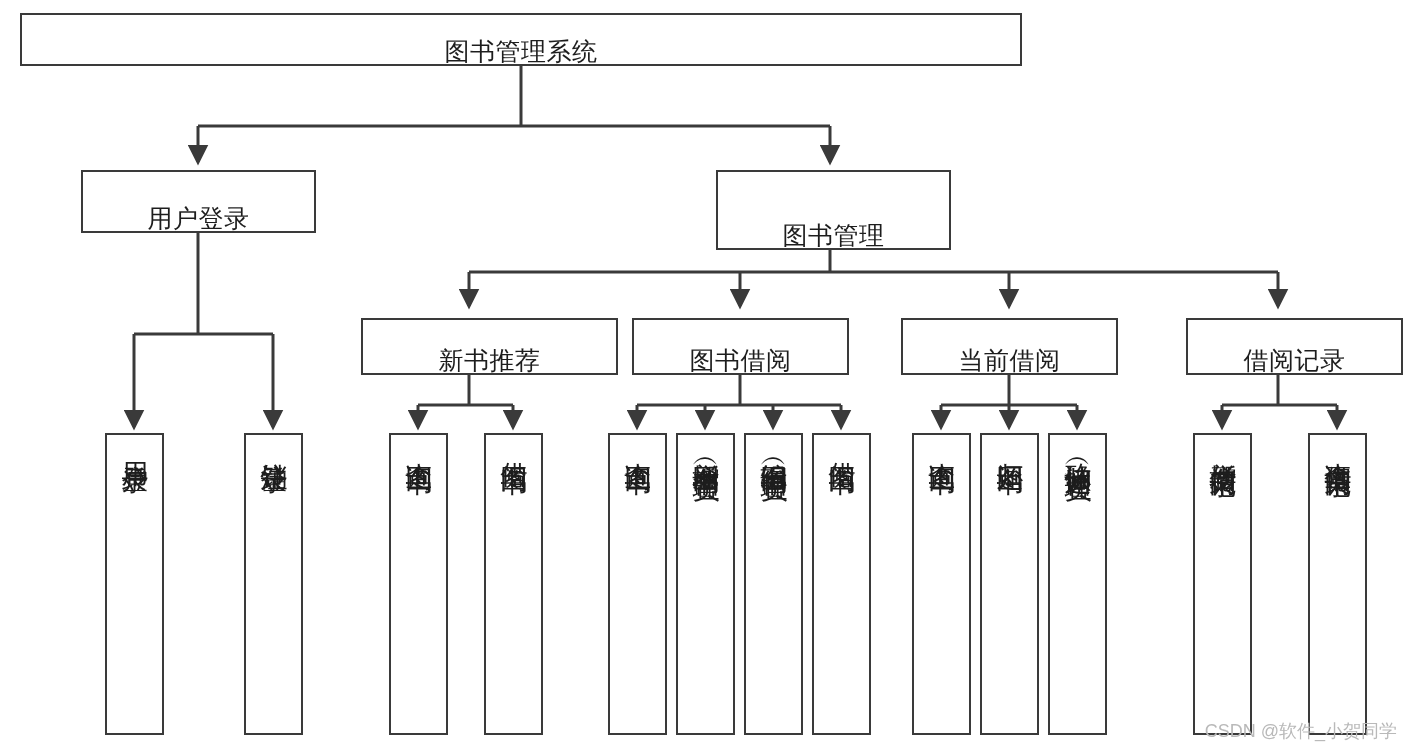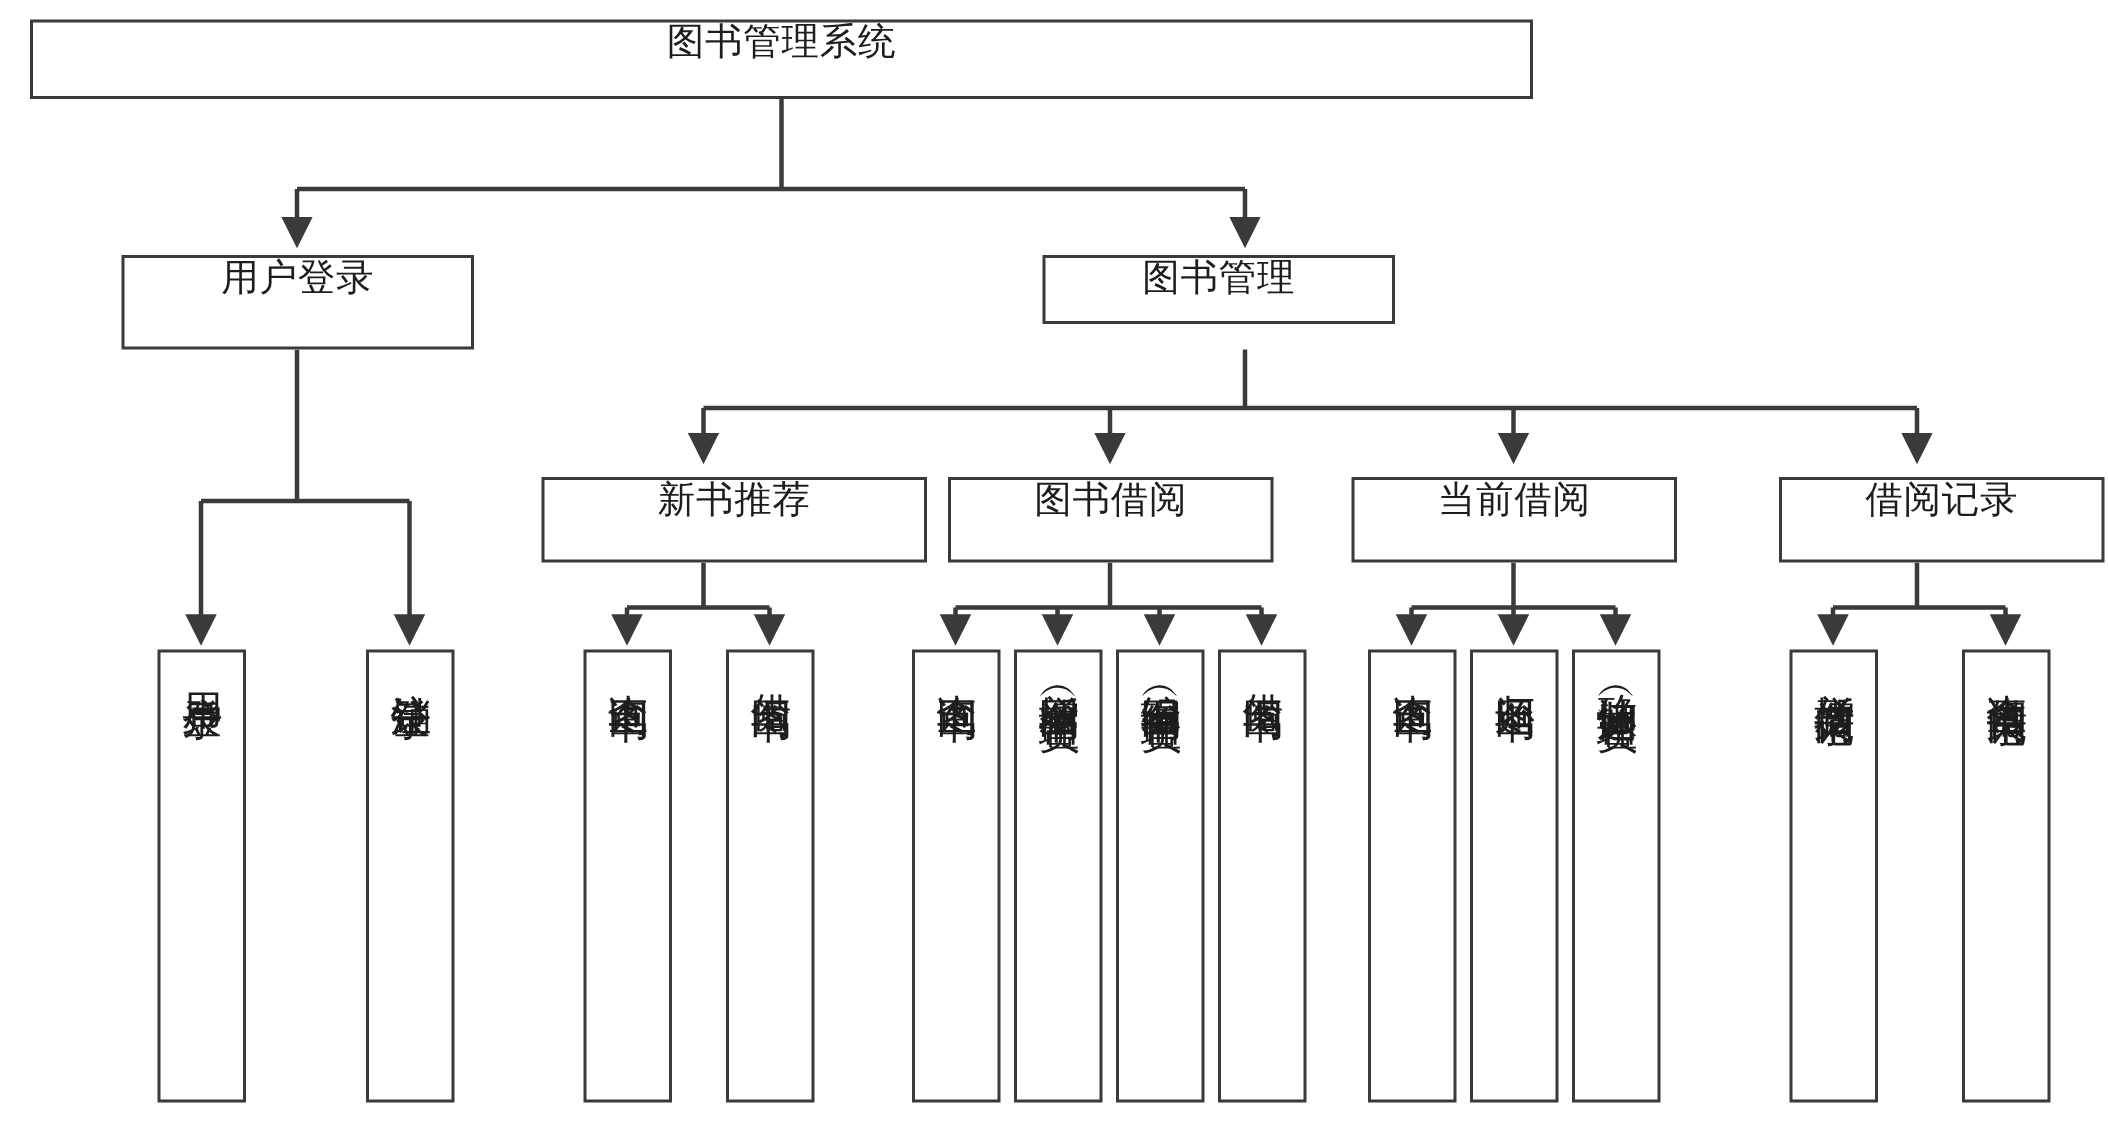--- a/index.html
+++ b/index.html
@@ -24,21 +24,21 @@
     width: 1405px;
     height: 747px;
     pointer-events: none;
   }
   .node {
     position: absolute;
     box-sizing: border-box;
     background: #ffffff;
     border: 2px solid #3a3a3a;
     display: flex;
-    align-items: flex-start;
+    align-items: flex-end;
     justify-content: center;
     color: #1d1d1d;
   }
   .node .label {
     display: block;
     text-align: center;
     line-height: 1.05;
     letter-spacing: 0.5px;
   }
   
@@ -126,21 +126,21 @@
     </g>
   </svg>
 
   <div class="node horiz root" style="left:20px; top:13px; width:1002px; height:53px;">
     <span class="label">图书管理系统</span>
   </div>
 
   <div class="node horiz" style="left:81px; top:170px; width:235px; height:63px;">
     <span class="label">用户登录</span>
   </div>
-  <div class="node horiz" style="left:695px; top:170px; width:235px; height:46px;">
+  <div class="node horiz" style="left:716px; top:170px; width:235px; height:80px;">
     <span class="label">图书管理</span>
   </div>
 
   <div class="node horiz" style="left:361px; top:318px; width:257px; height:57px;">
     <span class="label">新书推荐</span>
   </div>
   <div class="node horiz" style="left:632px; top:318px; width:217px; height:57px;">
     <span class="label">图书借阅</span>
   </div>
   <div class="node horiz" style="left:901px; top:318px; width:217px; height:57px;">
@@ -187,13 +187,14 @@
     <span class="label">确认归还（管理员）</span>
   </div>
 
   <div class="node vert" style="left:1193px; top:433px; width:59px; height:302px;">
     <span class="label">新增借阅记录</span>
   </div>
   <div class="node vert" style="left:1308px; top:433px; width:59px; height:302px;">
     <span class="label">查询借阅记录</span>
   </div>
 
+  <div class="watermark">CSDN @软件_小贺同学</div>
 </div>
 
 </body></html>

